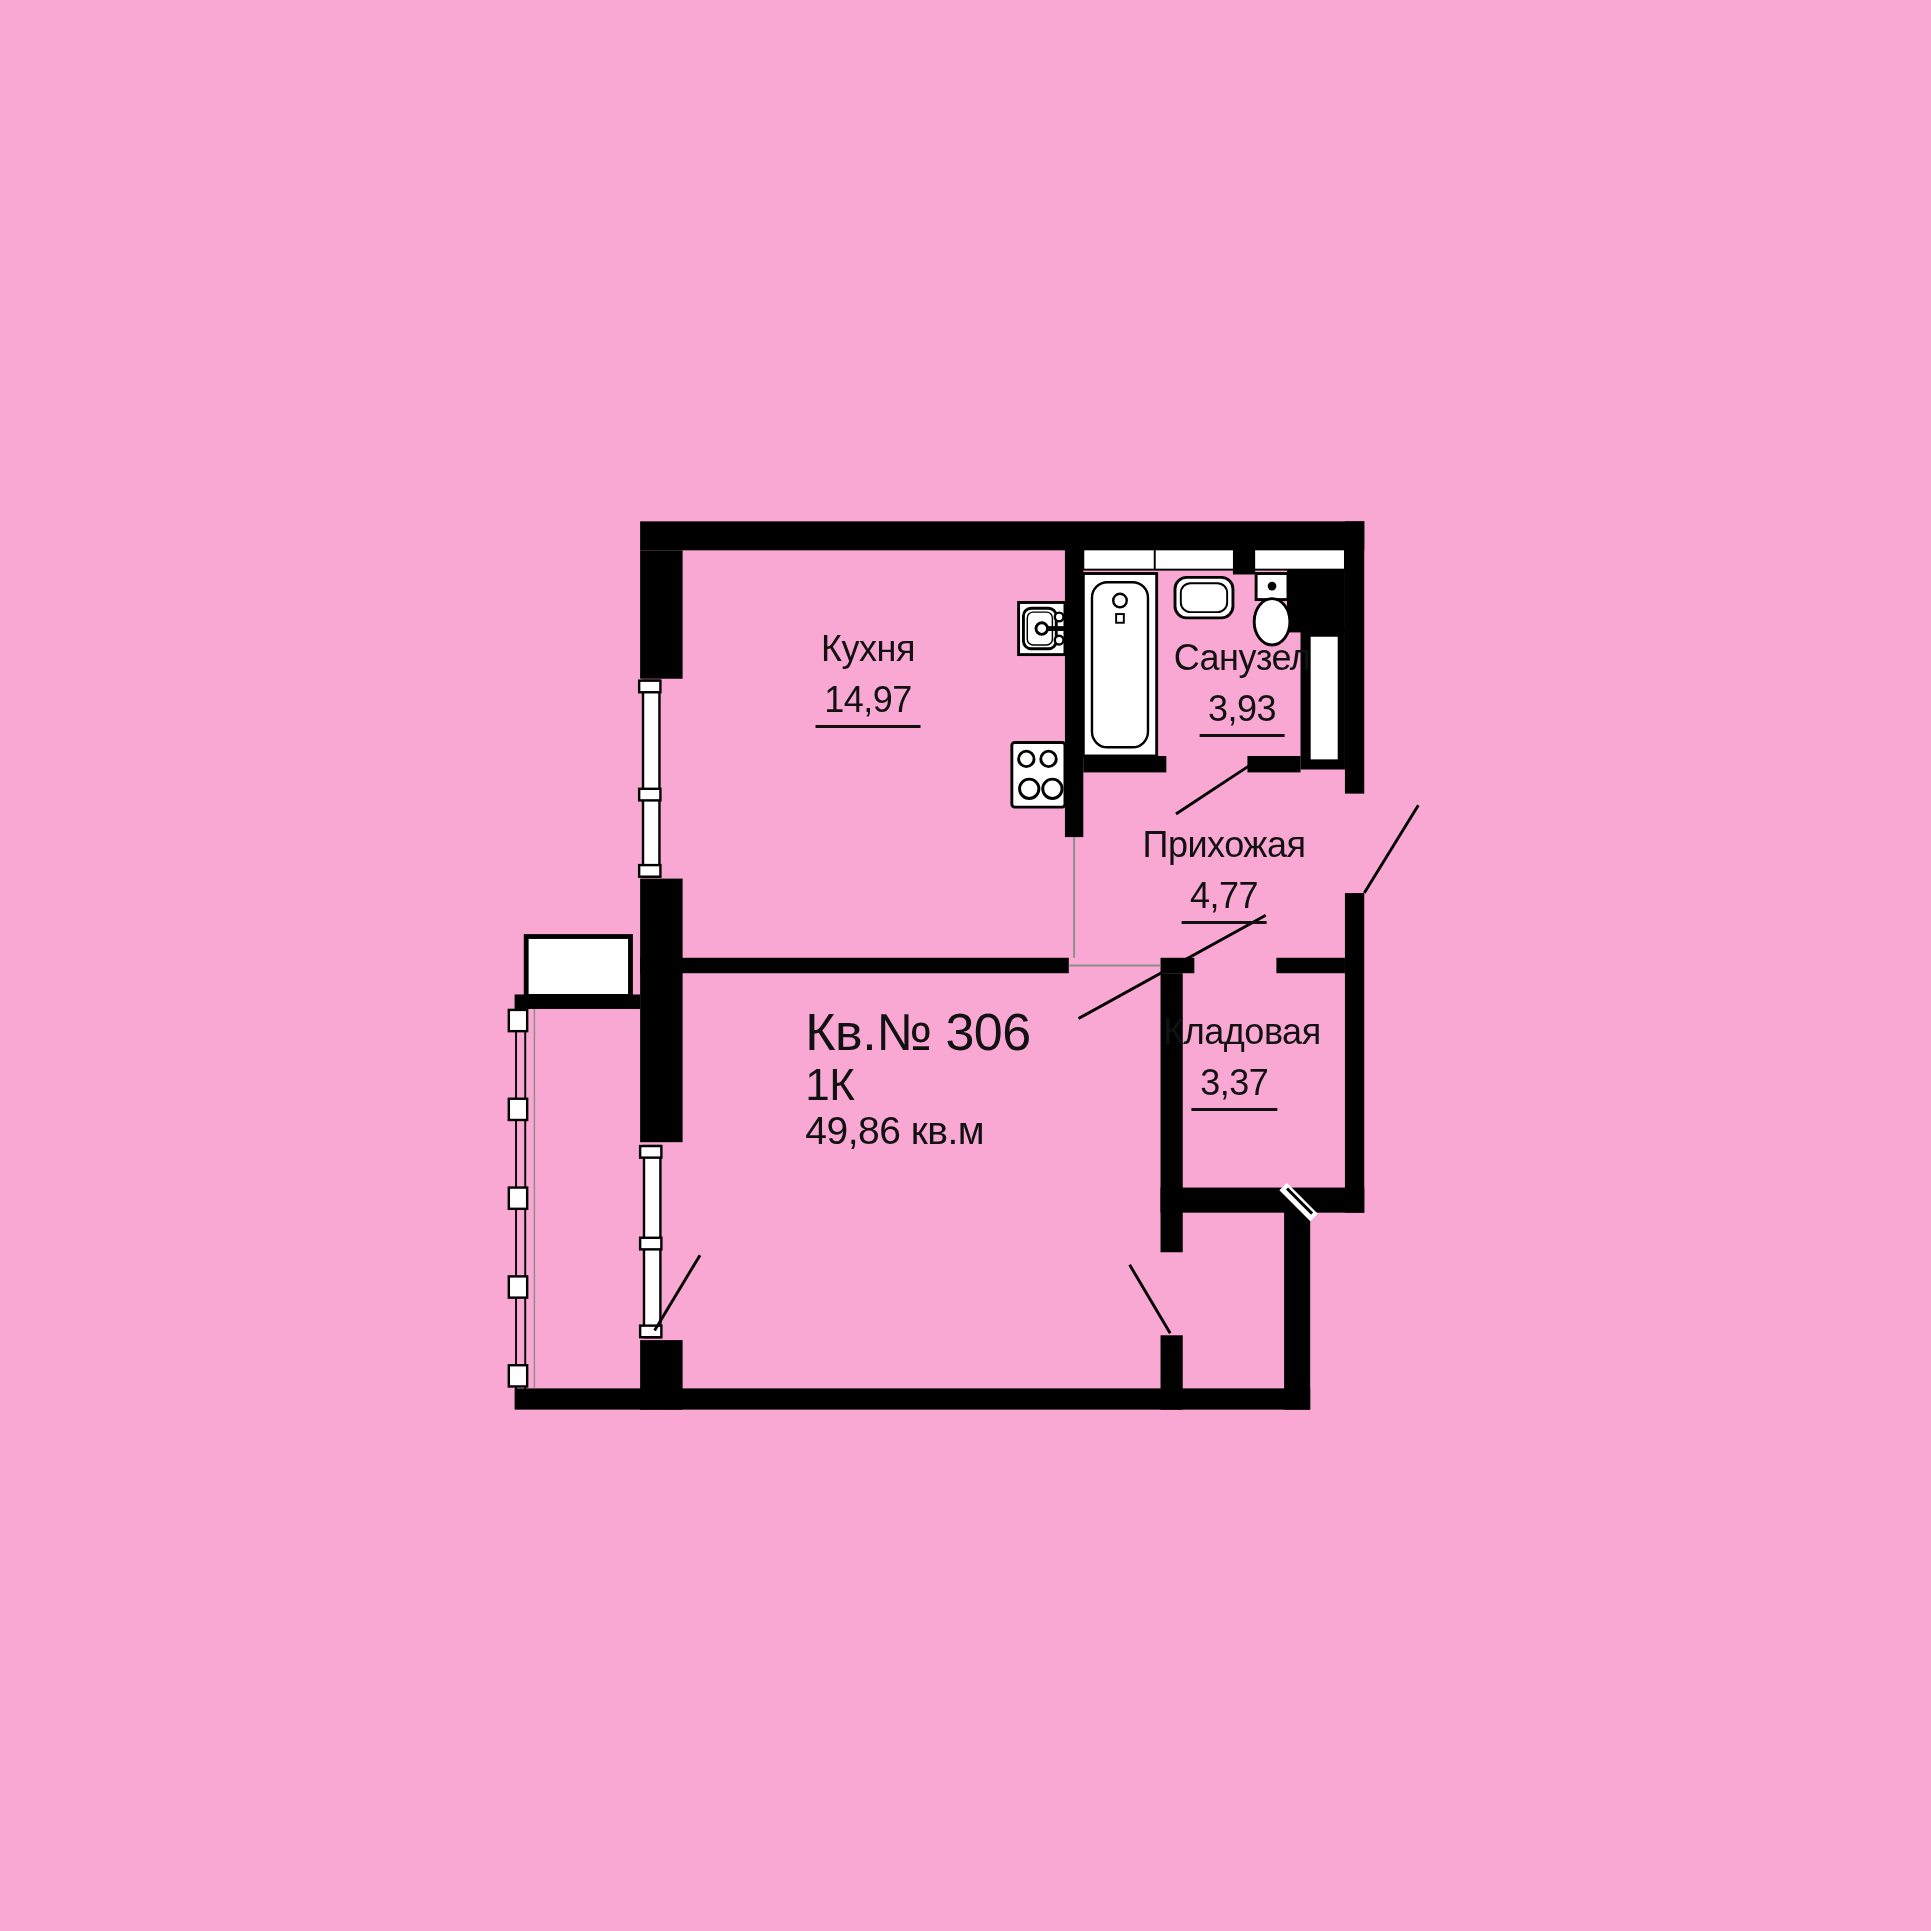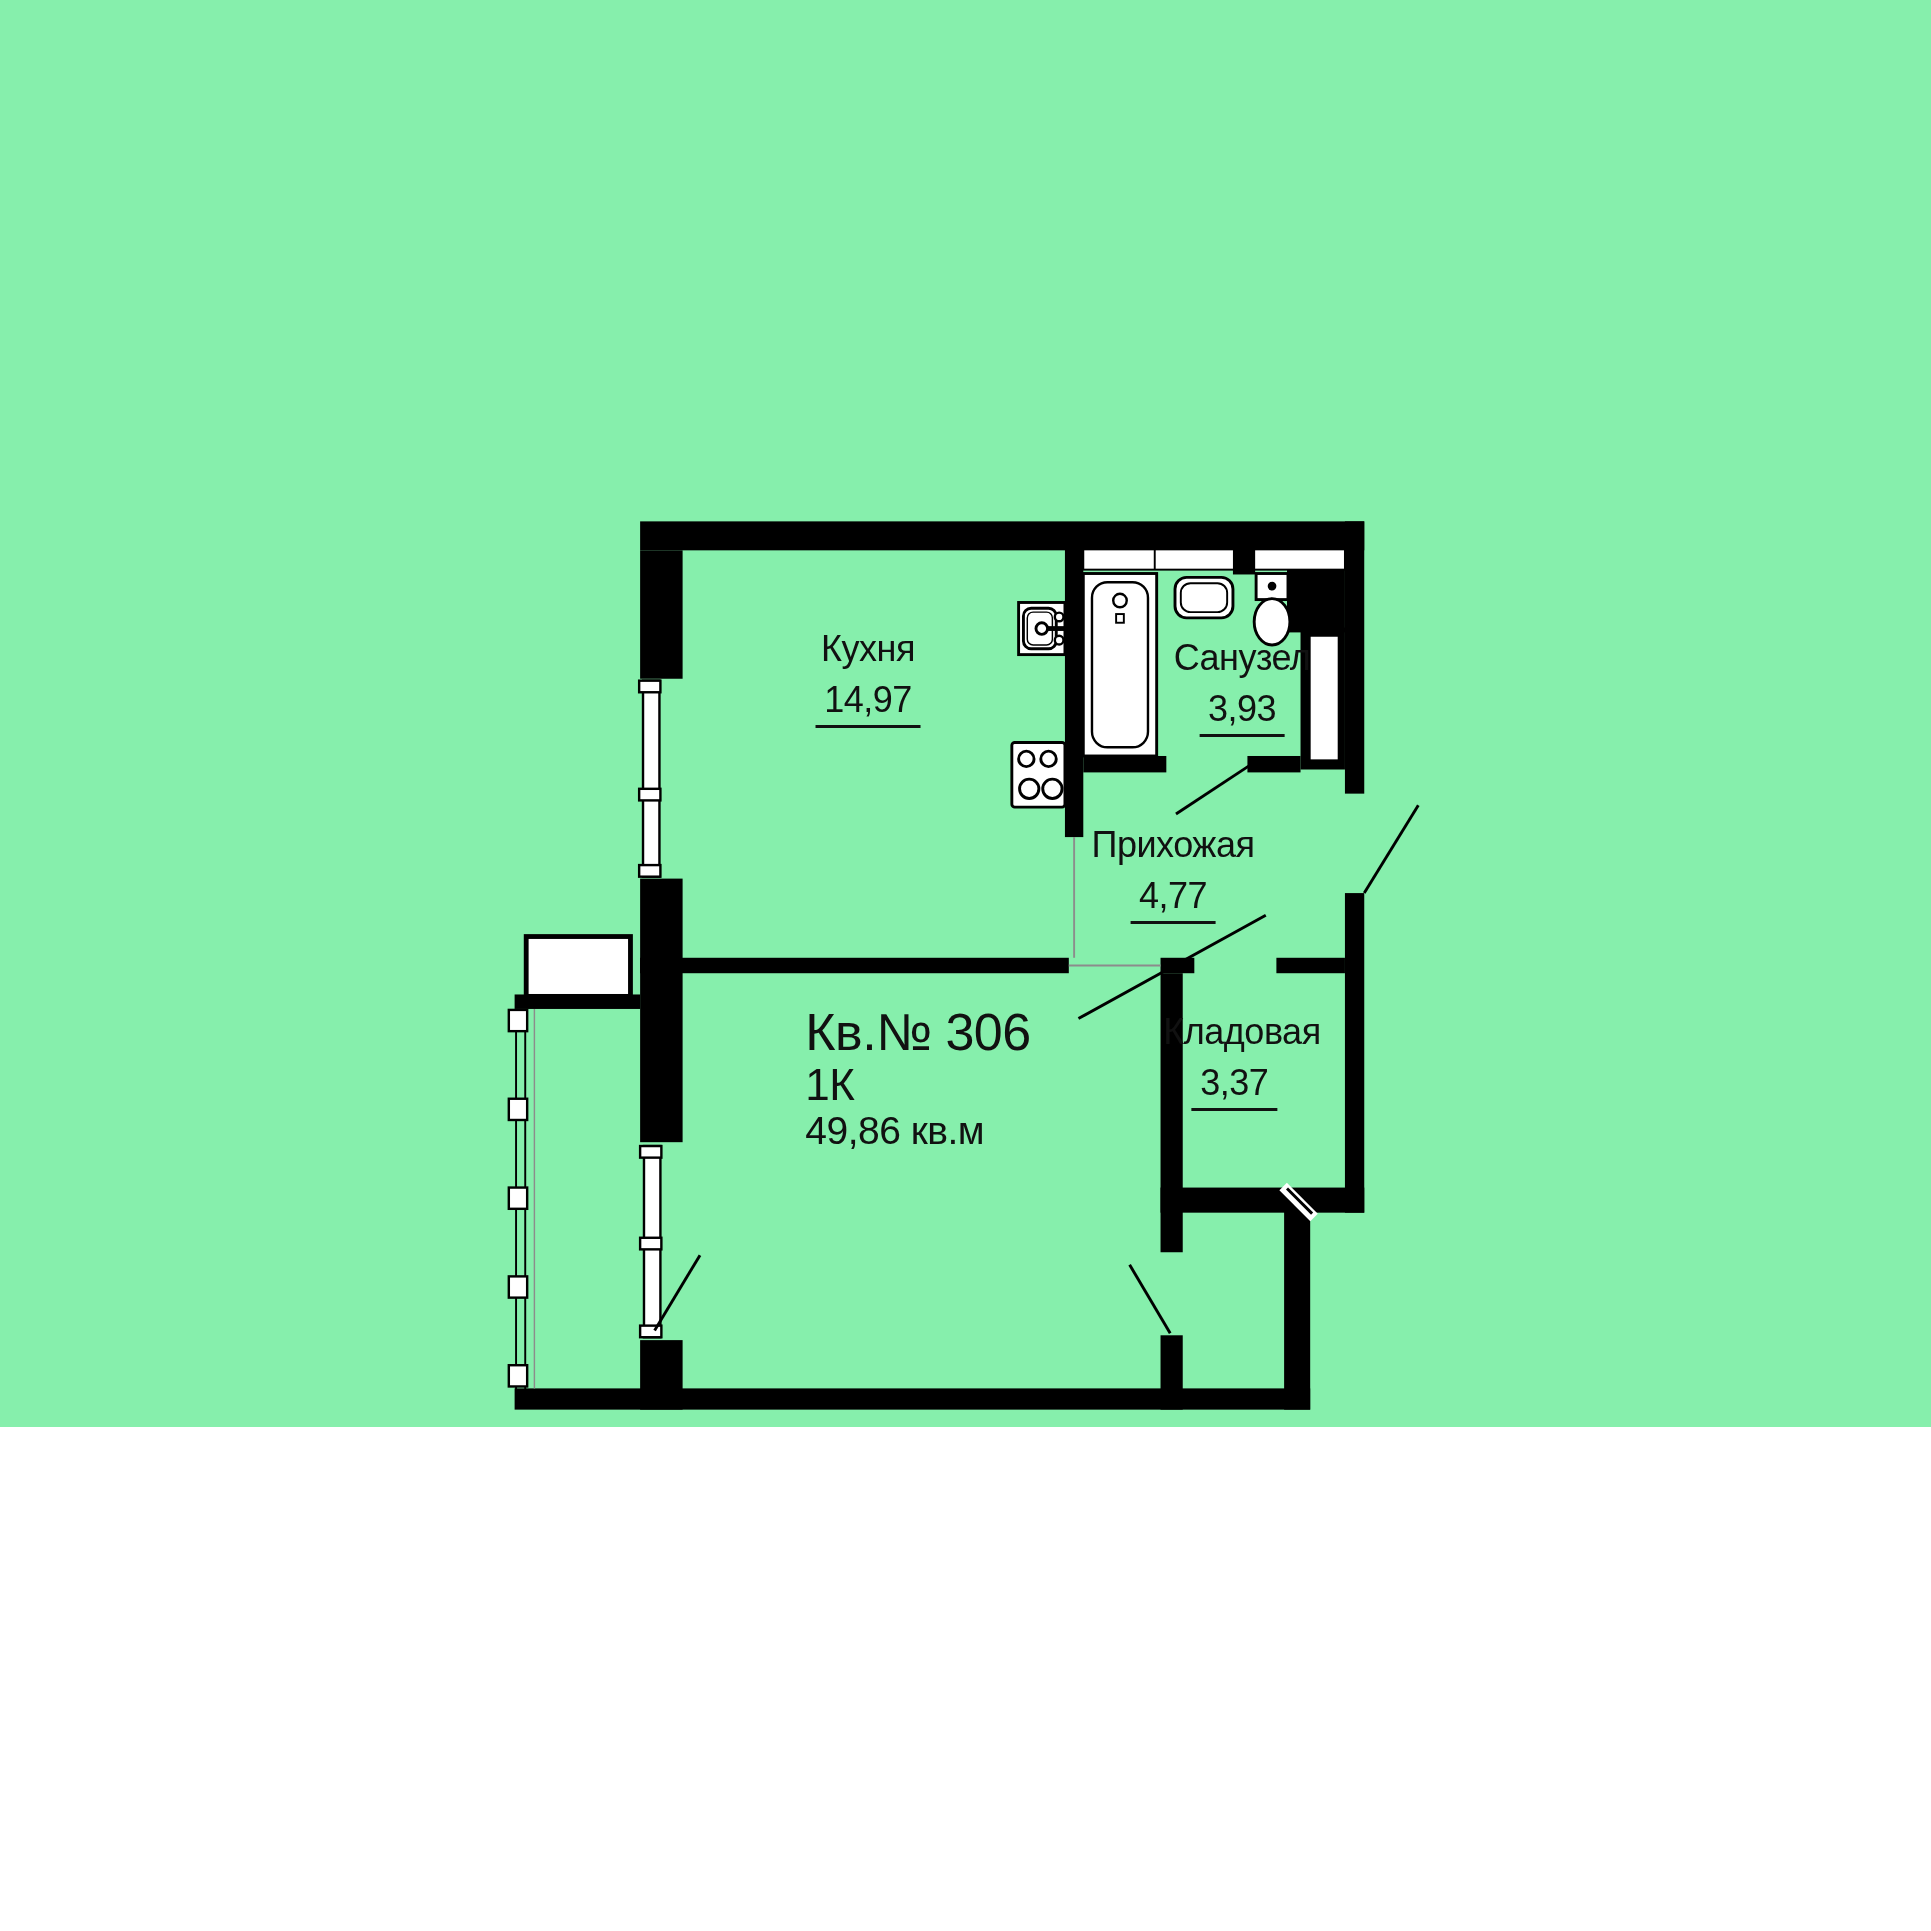--- a/index.html
+++ b/index.html
@@ -1,19 +1,19 @@
 <!DOCTYPE html>
 <html><head>
 <meta charset="utf-8">
 <style>
   html,body{margin:0;padding:0;background:#ffffff;}
   .plan{
     position:relative;
-    width:1931px;height:1427px;
-    background:#86efac;
+    width:1931px;height:1931px;
+    background:#f9a8d4;
     font-family:"Liberation Sans", sans-serif;
     color:#111111;
   }
   .plan svg{position:absolute;left:0;top:0;}
   .room-label{
     position:absolute;
     transform:translateX(-50%);
     text-align:center;
     letter-spacing:-0.5px;
     white-space:nowrap;
@@ -172,21 +172,21 @@
   <div class="room-label" style="left:868px;top:628px">
     <div class="rname">Кухня</div>
     <div class="rarea"><span class="u">14,97</span></div>
   </div>
 
   <div class="room-label" style="left:1242px;top:637px">
     <div class="rname">Санузел</div>
     <div class="rarea"><span class="u">3,93</span></div>
   </div>
 
-  <div class="room-label" style="left:1173px;top:824px">
+  <div class="room-label" style="left:1224px;top:824px">
     <div class="rname">Прихожая</div>
     <div class="rarea"><span class="u">4,77</span></div>
   </div>
 
   <div class="room-label" style="left:1242px;top:1011px">
     <div class="rname">Кладовая</div>
     <div class="rarea" style="margin-left:-15.4px"><span class="u">3,37</span></div>
   </div>
 
 

